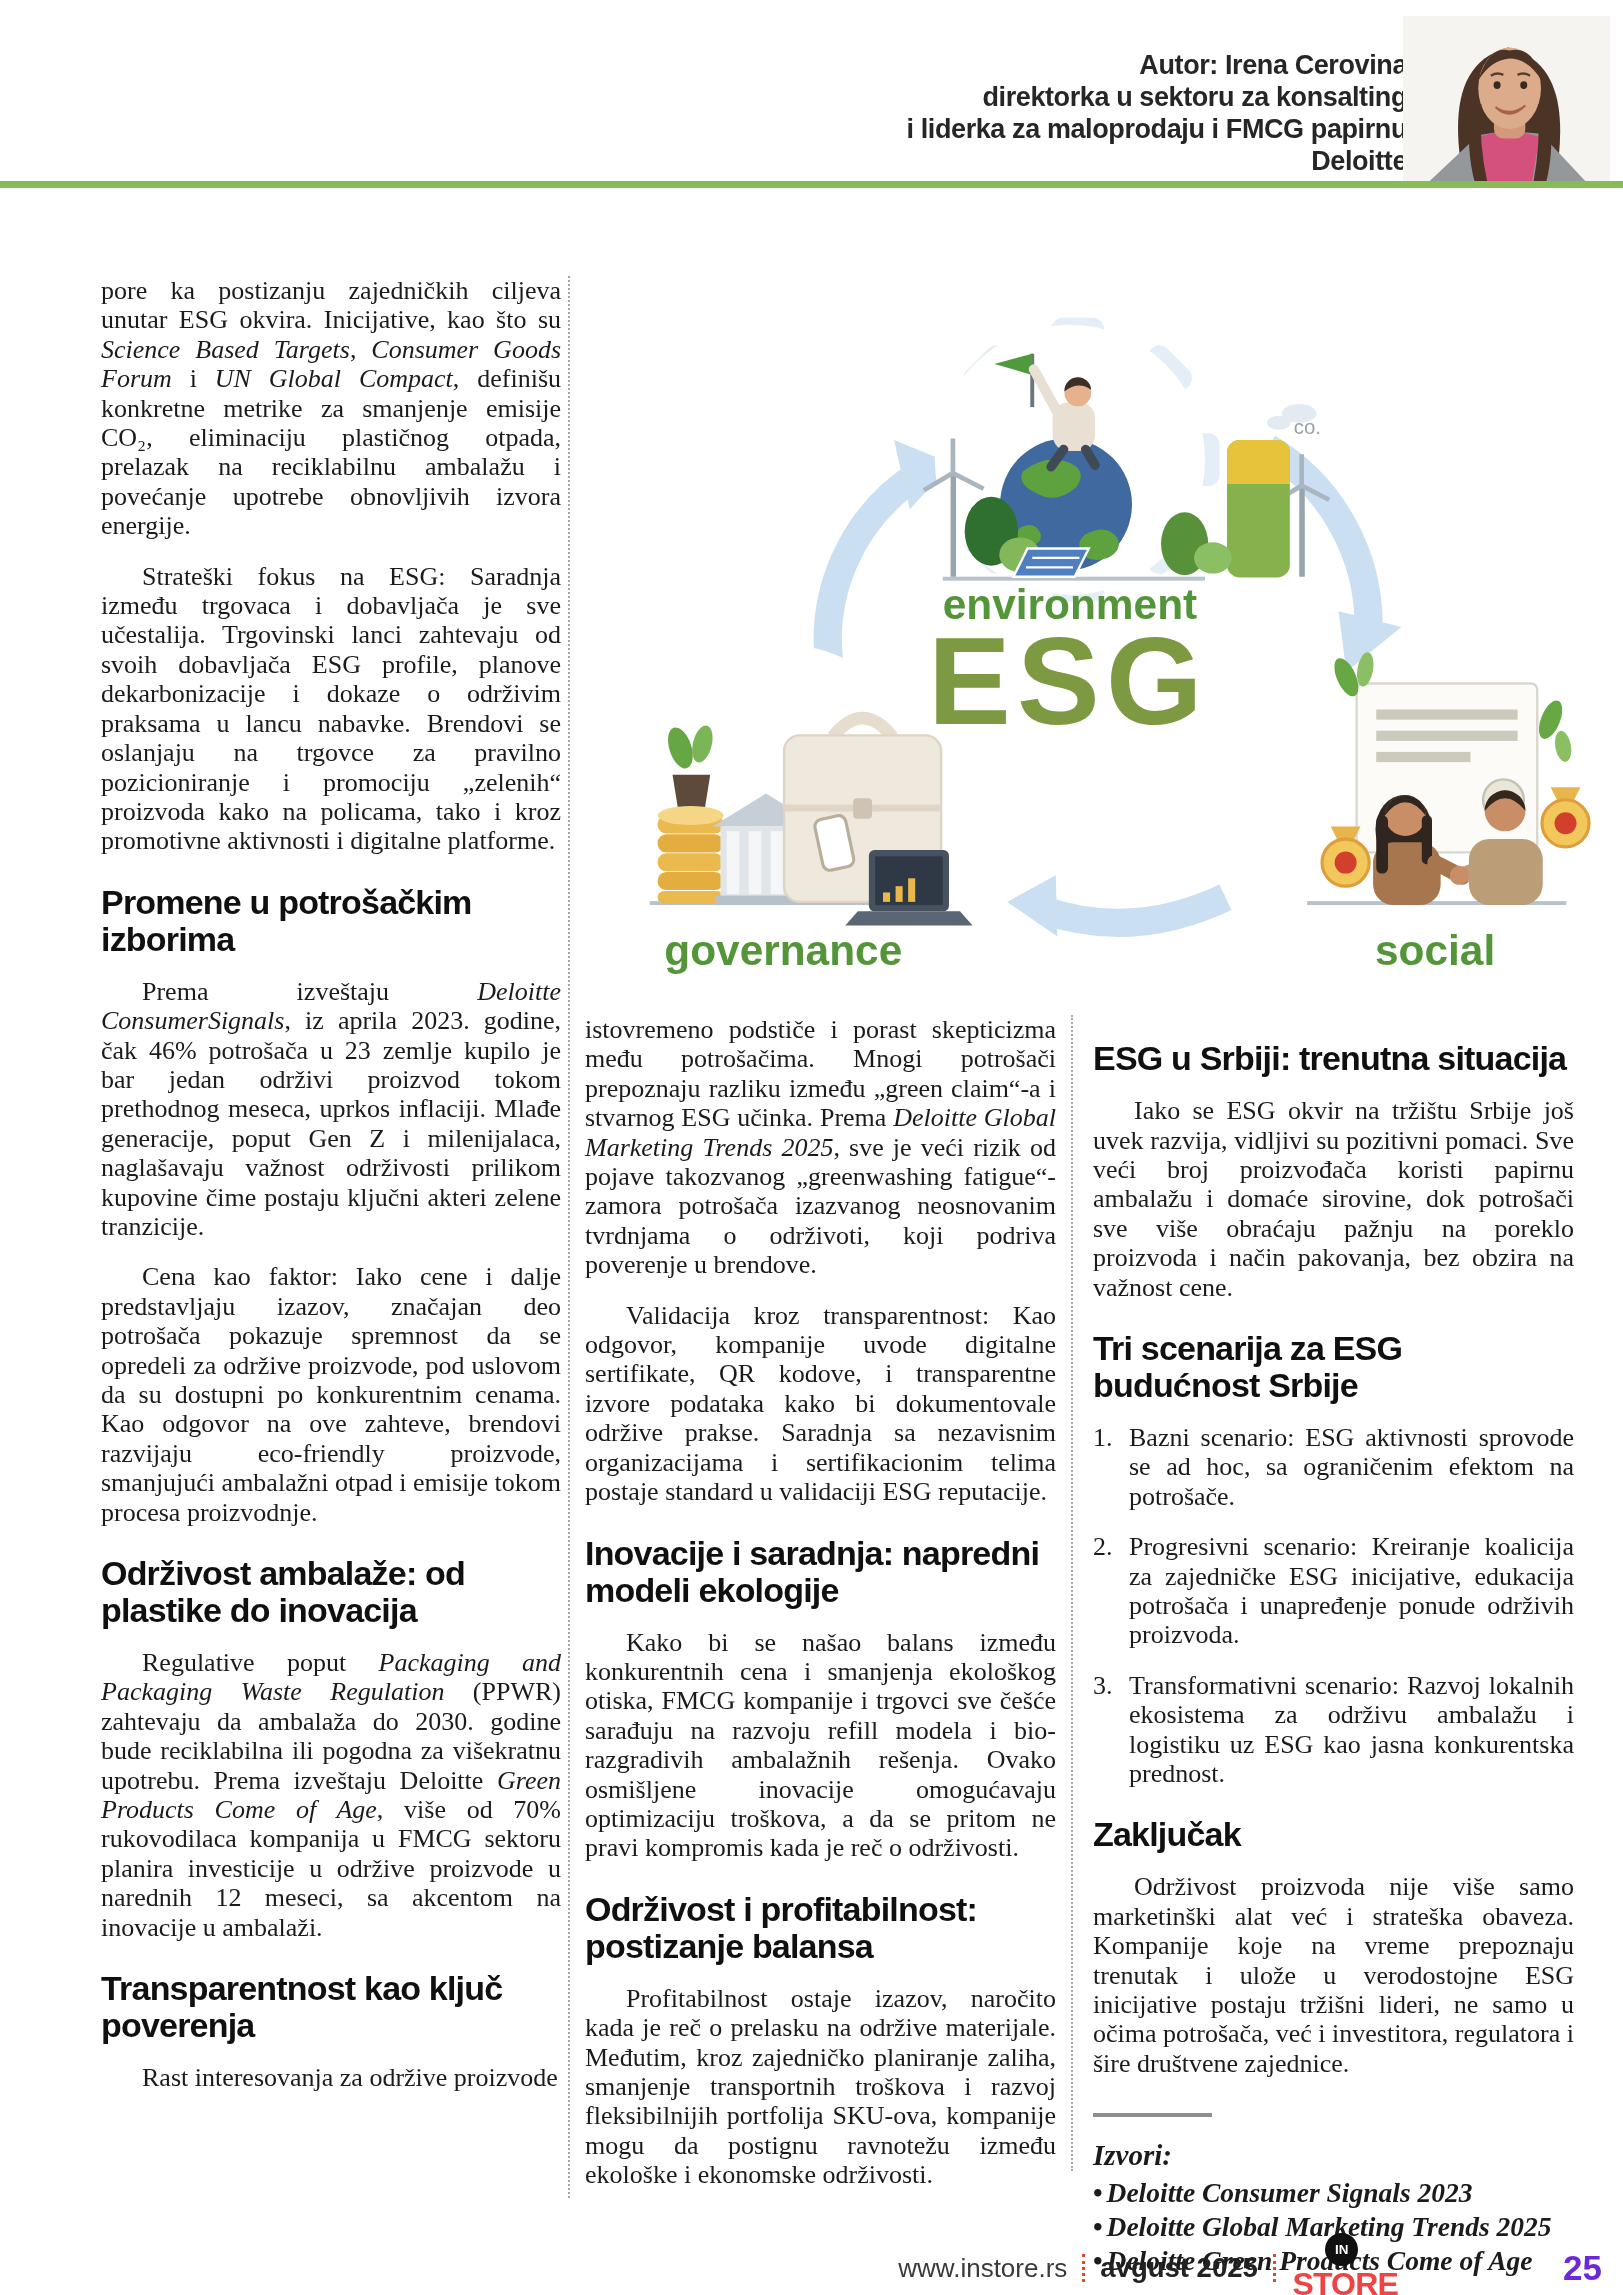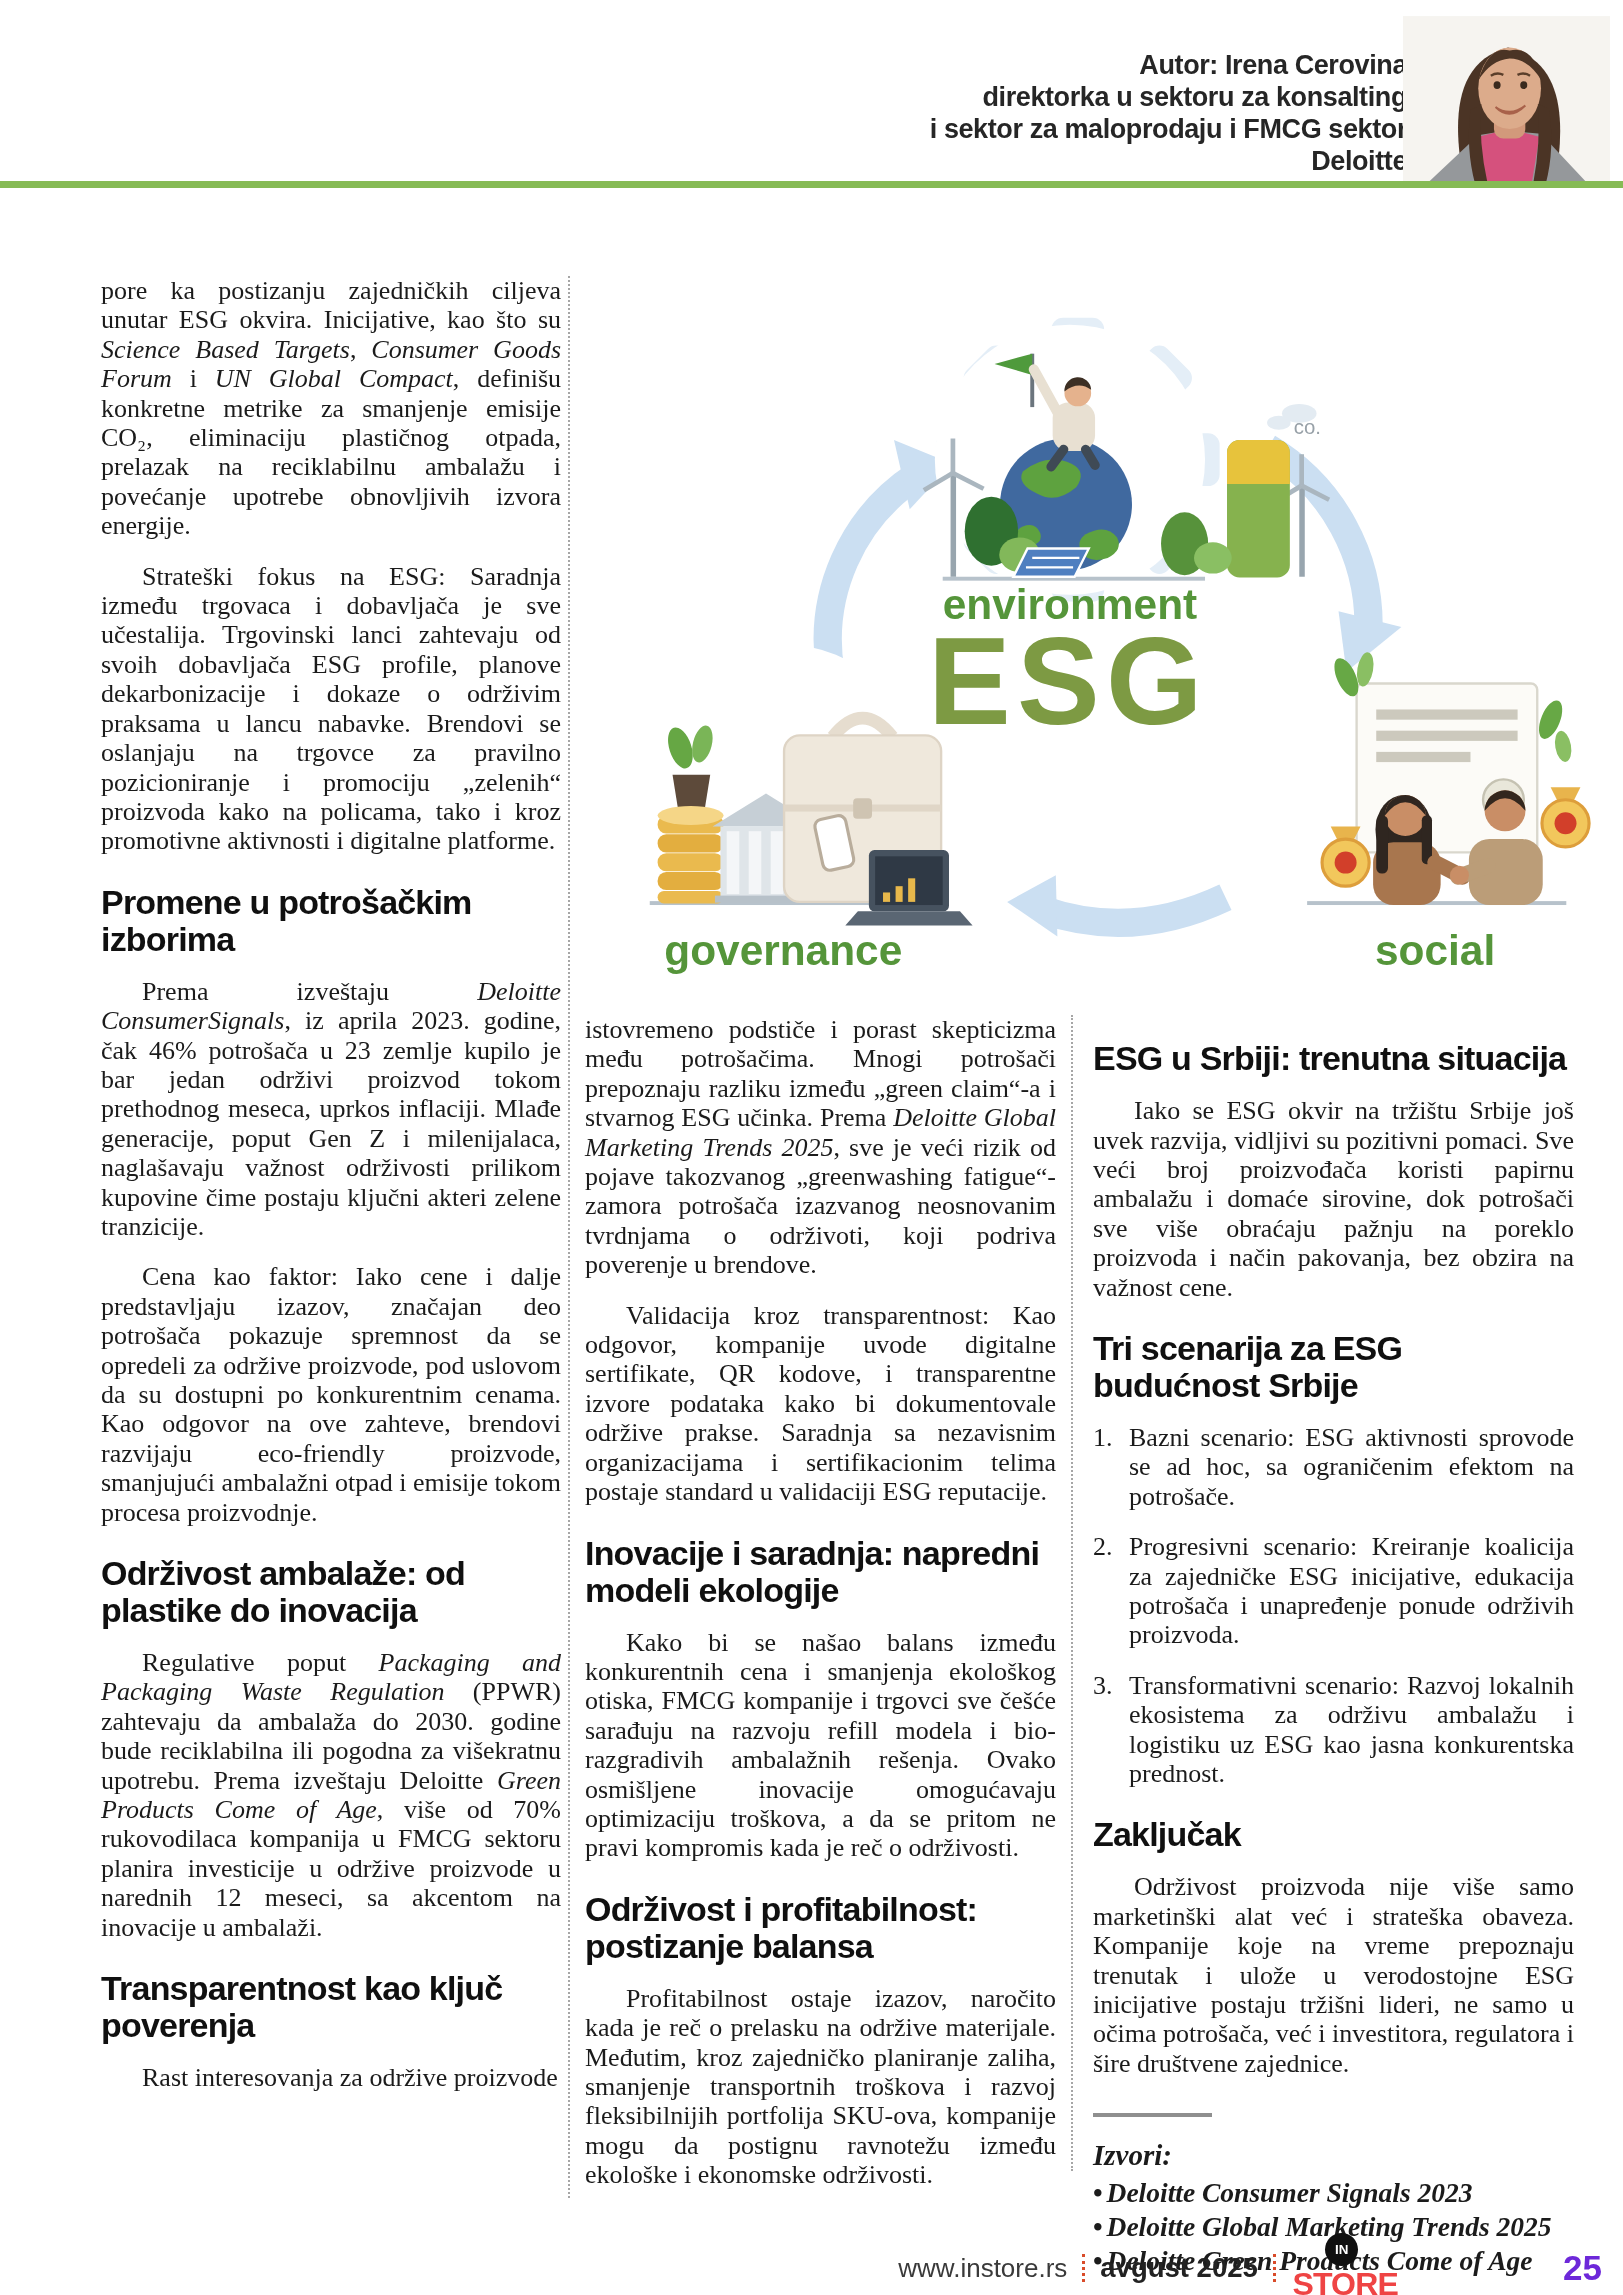--- a/index.html
+++ b/index.html
@@ -50,21 +50,21 @@
   .footer .page-num{font-size:35px;font-weight:700;margin-left:165px;color:#6d28d9;}
 </style>
 </head>
 <body>
 
 <div class="page" style="--rule-green: #86bb55; --esg-green: #7d9a43; --label-green: #55953a; --footer-red: #d94b2a; --divider-gray: #a6a6a6;">
 
   <div class="author-block">
     <div>Autor: Irena Cerovina</div>
     <div>direktorka u sektoru za konsalting</div>
-    <div>i sektor za maloprodaju i FMCG sektor</div>
+    <div>i liderka za maloprodaju i FMCG papirnu</div>
     <div>Deloitte</div>
   </div>
 
   <svg class="portrait" viewBox="0 0 264 214" aria-hidden="true">
     <rect x="0" y="0" width="264" height="214" fill="#f6f4f0"></rect>
     <path d="M78 214 C 62 130 66 58 134 40 C 204 58 208 130 194 214 Z" fill="#4b3425"></path>
     <path d="M30 214 L 96 152 L 132 146 L 176 150 L 236 214 Z" fill="#95989b"></path>
     <polygon points="102,214 96,154 136,144 174,154 164,214" fill="#d5517d"></polygon>
     <rect x="116" y="112" width="40" height="44" rx="12" fill="#d2997b"></rect>
     <ellipse cx="136" cy="92" rx="40" ry="52" fill="#dcab8b"></ellipse>

